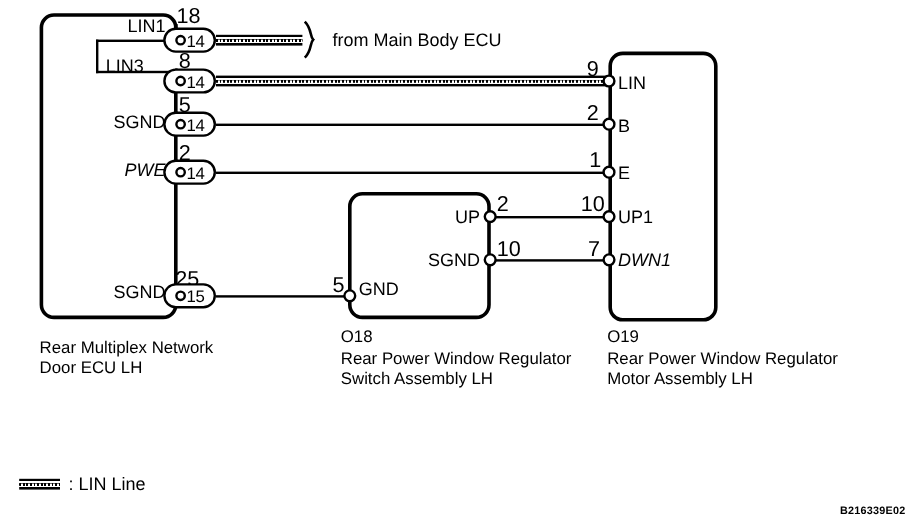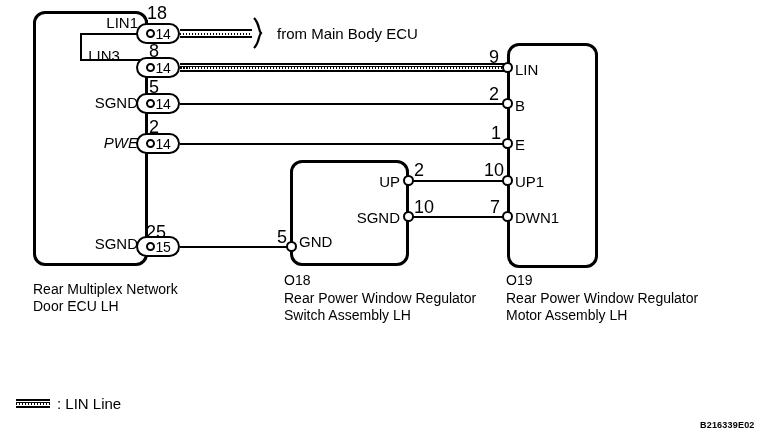--- a/index.html
+++ b/index.html
@@ -235,21 +235,21 @@
   <div class="pin" style="left:403px; top:175px;"></div>
   <div class="pin" style="left:403px; top:211px;"></div>
   <div class="pin" style="left:286px; top:241px;"></div>
 
   <div class="blk" style="left:507px; top:43px; width:91px; height:225px;"></div>
 
   <div class="lbl" style="left:515px; top:62px;">LIN</div>
   <div class="lbl" style="left:515px; top:98px;">B</div>
   <div class="lbl" style="left:515px; top:137px;">E</div>
   <div class="lbl" style="left:515px; top:174px;">UP1</div>
-  <div class="lbl" style="left:515px; top:210px;">DWN1</div>
+  <div class="lbl" style="left:515px; top:210px;font-style:italic;">DWN1</div>
 
   <div class="pinnum" style="left:489px; top:50px;">9</div>
   <div class="pinnum" style="left:489px; top:87px;">2</div>
   <div class="pinnum" style="left:491px; top:126px;">1</div>
   <div class="pinnum" style="left:484px; top:163px;">10</div>
   <div class="pinnum" style="left:490px; top:200px;">7</div>
 
   <div class="pin" style="left:502px; top:62px;"></div>
   <div class="pin" style="left:502px; top:98px;"></div>
   <div class="pin" style="left:502px; top:138px;"></div>

